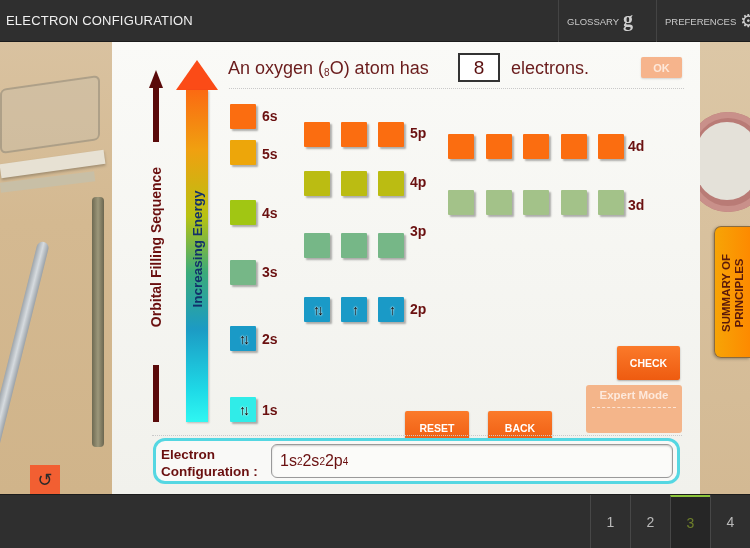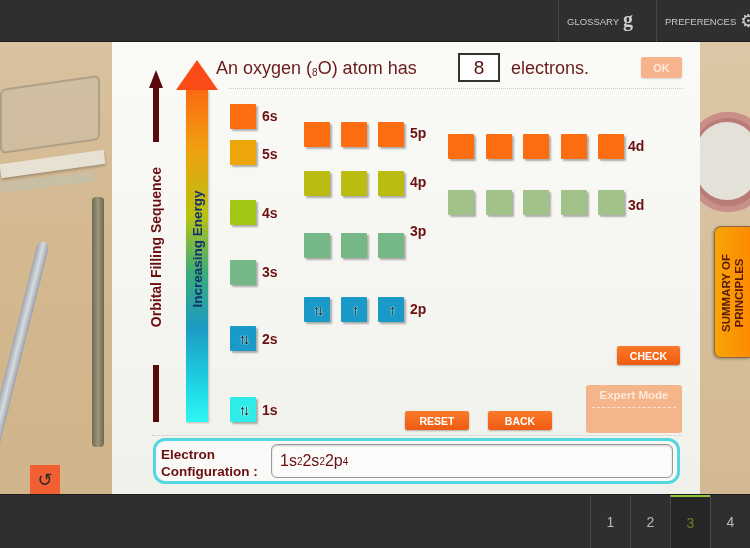--- a/index.html
+++ b/index.html
@@ -33,32 +33,32 @@
 
   .seq-arrow-head { position: absolute; left: 37px; top: 28px; width: 0; height: 0; border-left: 7px solid transparent; border-right: 7px solid transparent; border-bottom: 18px solid #5a0a0a; }
   .seq-arrow-shaft { position: absolute; left: 41px; top: 45px; width: 6px; height: 55px; background: #5a0a0a; }
   .seq-arrow-bottom { position: absolute; left: 41px; top: 323px; width: 6px; height: 57px; background: #5a0a0a; }
   .seq-label { position: absolute; left: 44px; top: 205px; transform: translate(-50%,-50%) rotate(-90deg); white-space: nowrap; color: #6a0f0f; font-weight: bold; font-size: 14px; }
 
   .energy-head { position: absolute; left: 64px; top: 18px; width: 0; height: 0; border-left: 21px solid transparent; border-right: 21px solid transparent; border-bottom: 30px solid #fb4b17; }
   .energy-shaft { position: absolute; left: 74px; top: 48px; width: 22px; height: 332px; background: linear-gradient(180deg,#fb6a12 0%,#f0a010 18%,#b8c212 38%,#3bab7a 55%,#1c9bc4 72%,#1ed8e6 90%,#2ff7f2 100%); box-shadow: 1px 1px 2px rgba(0,0,0,0.25); }
   .energy-label { position: absolute; left: 85px; top: 207px; transform: translate(-50%,-50%) rotate(-90deg); white-space: nowrap; color: #12306a; font-weight: bold; font-size: 13.5px; }
 
-  .question { position: absolute; left: 104px; top: 16px; font-size: 18px; color: #6a1c1c; white-space: nowrap; }
+  .question { position: absolute; left: 116px; top: 16px; font-size: 18px; color: #6a1c1c; white-space: nowrap; }
   .question sub { font-size: 10px; vertical-align: -2px; }
   .count-box { position: absolute; left: 346px; top: 11px; width: 42px; height: 29px; border: 2px solid #333; background: #fff; font-size: 19px; color: #5a0f0f; display: flex; align-items: center; justify-content: center; }
   .q-tail { position: absolute; left: 399px; top: 16px; font-size: 18px; color: #6a1c1c; }
   .ok-btn { position: absolute; left: 529px; top: 15px; width: 41px; height: 21px; background: #f6b48c; color: #fde8da; font-weight: bold; font-size: 11px; border-radius: 2px; display: flex; align-items: center; justify-content: center; box-shadow: 0 1px 2px rgba(0,0,0,0.15); }
   .dotted { position: absolute; left: 117px; top: 46px; width: 455px; border-top: 1px dotted #c9c9c9; }
 
   .orb { position: absolute; width: 26px; height: 25px; box-shadow: 2px 2px 2px rgba(0,0,0,0.3); border-radius: 1px; display: flex; align-items: center; justify-content: center; }
   .orb .arr { color: #000; font-weight: bold; font-size: 14px; letter-spacing: -3px; line-height: 1; text-shadow: 0 0 2px #fff, 0 0 2px #fff; }
   .orb-label { position: absolute; color: #6a1010; font-weight: bold; font-size: 14px; }
 
-  .action-btn { position: absolute; height: 19px; background: linear-gradient(180deg,#fb7a2a,#ee5b10); color: #fff; font-weight: bold; font-size: 10.5px; display: flex; align-items: center; justify-content: center; border-radius: 2px; box-shadow: 0 1px 2px rgba(0,0,0,0.3); }
+  .action-btn { position: absolute; height: 34px; background: linear-gradient(180deg,#fb7a2a,#ee5b10); color: #fff; font-weight: bold; font-size: 10.5px; display: flex; align-items: center; justify-content: center; border-radius: 2px; box-shadow: 0 1px 2px rgba(0,0,0,0.3); }
   .expert { position: absolute; left: 474px; top: 343px; width: 96px; height: 48px; background: #f4b58a; border-radius: 3px; }
   .expert .title { position: absolute; left: 0; top: 4px; width: 100%; text-align: center; color: #fde9dc; font-weight: bold; font-size: 11.5px; }
   .expert .sep { position: absolute; left: 6px; top: 22px; width: 84px; border-top: 1px dashed #fde3d2; }
   .radio { position: absolute; top: 27px; display: flex; align-items: center; color: #fde9dc; font-weight: bold; font-size: 10.5px; margin-top: 33px; }
   .radio .dot { width: 10px; height: 10px; border-radius: 50%; border: 1px solid #b07a5a; background: #f6dcc9; margin-right: 3px; position: relative; }
   .radio .dot.on::after { content: ""; position: absolute; left: 2px; top: 2px; width: 4px; height: 4px; border-radius: 50%; background: #ef7a22; }
 
   .dotted2 { position: absolute; left: 40px; top: 393px; width: 530px; border-top: 1px dotted #c9c9c9; }
   .config-wrap { position: absolute; left: 41px; top: 396px; width: 527px; height: 46px; border: 3px solid #55d7e2; border-radius: 12px; background: #f9f9f7; }
   .config-label { position: absolute; left: 5px; top: 5px; color: #6a0f0f; font-weight: bold; font-size: 13.5px; line-height: 17px; }
@@ -79,20 +79,21 @@
   .check-icon { margin-left: 6px; color: #f2f2f2; font-size: 16px; font-weight: bold; }
   .doc-icon { margin-left: 17px; width: 14px; height: 18px; border: 2px solid #eee; border-radius: 1px; position: relative; }
   .doc-icon::before { content: ""; position: absolute; left: 2px; top: 6px; width: 6px; height: 2px; background: #eee; box-shadow: 0 4px 0 #eee; }
   .page-num { position: absolute; top: 0; height: 54px; width: 40px; display: flex; align-items: center; justify-content: center; color: #b9b9b9; font-size: 14px; border-left: 1px solid #474747; }
   .page-num.active { background: #262626; color: #6e7f2a; border-top: 2px solid #8cc43a; }
 </style>
 </head>
 <body>
 
 <div class="topbar">
+  <div class="title">ELECTRON CONFIGURATION</div>
   <div class="tb-btn glossary">
     <span>GLOSSARY</span>
     <span class="glyph-g">g</span>
   </div>
   <div class="tb-btn prefs">
     <span>PREFERENCES</span>
     <span class="gear">⚙</span>
   </div>
 </div>
 

